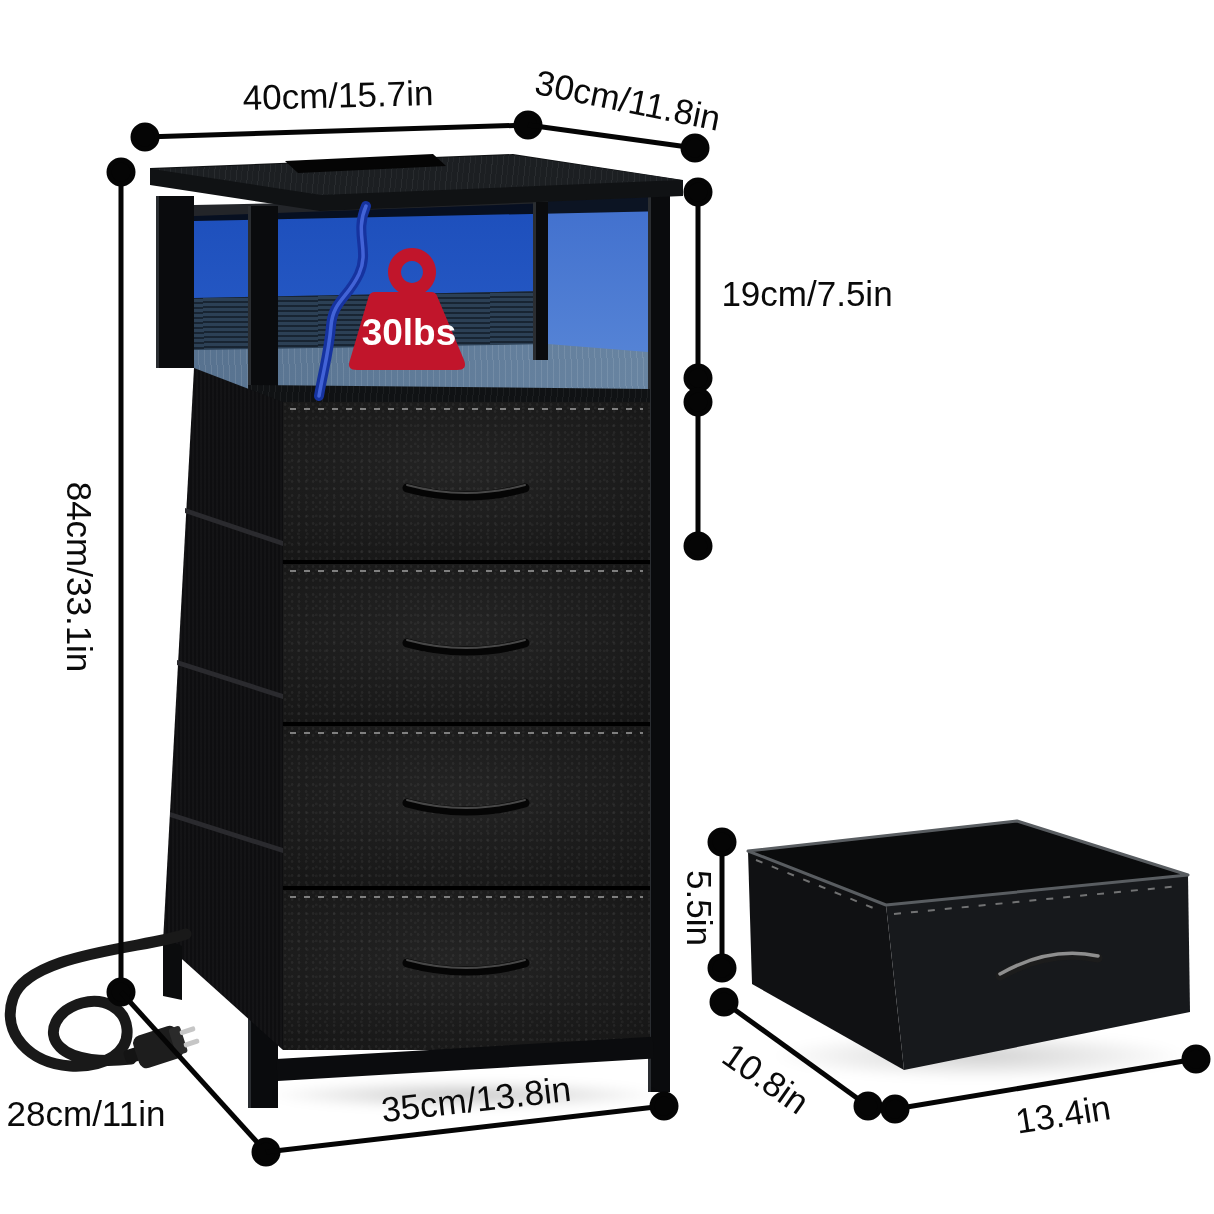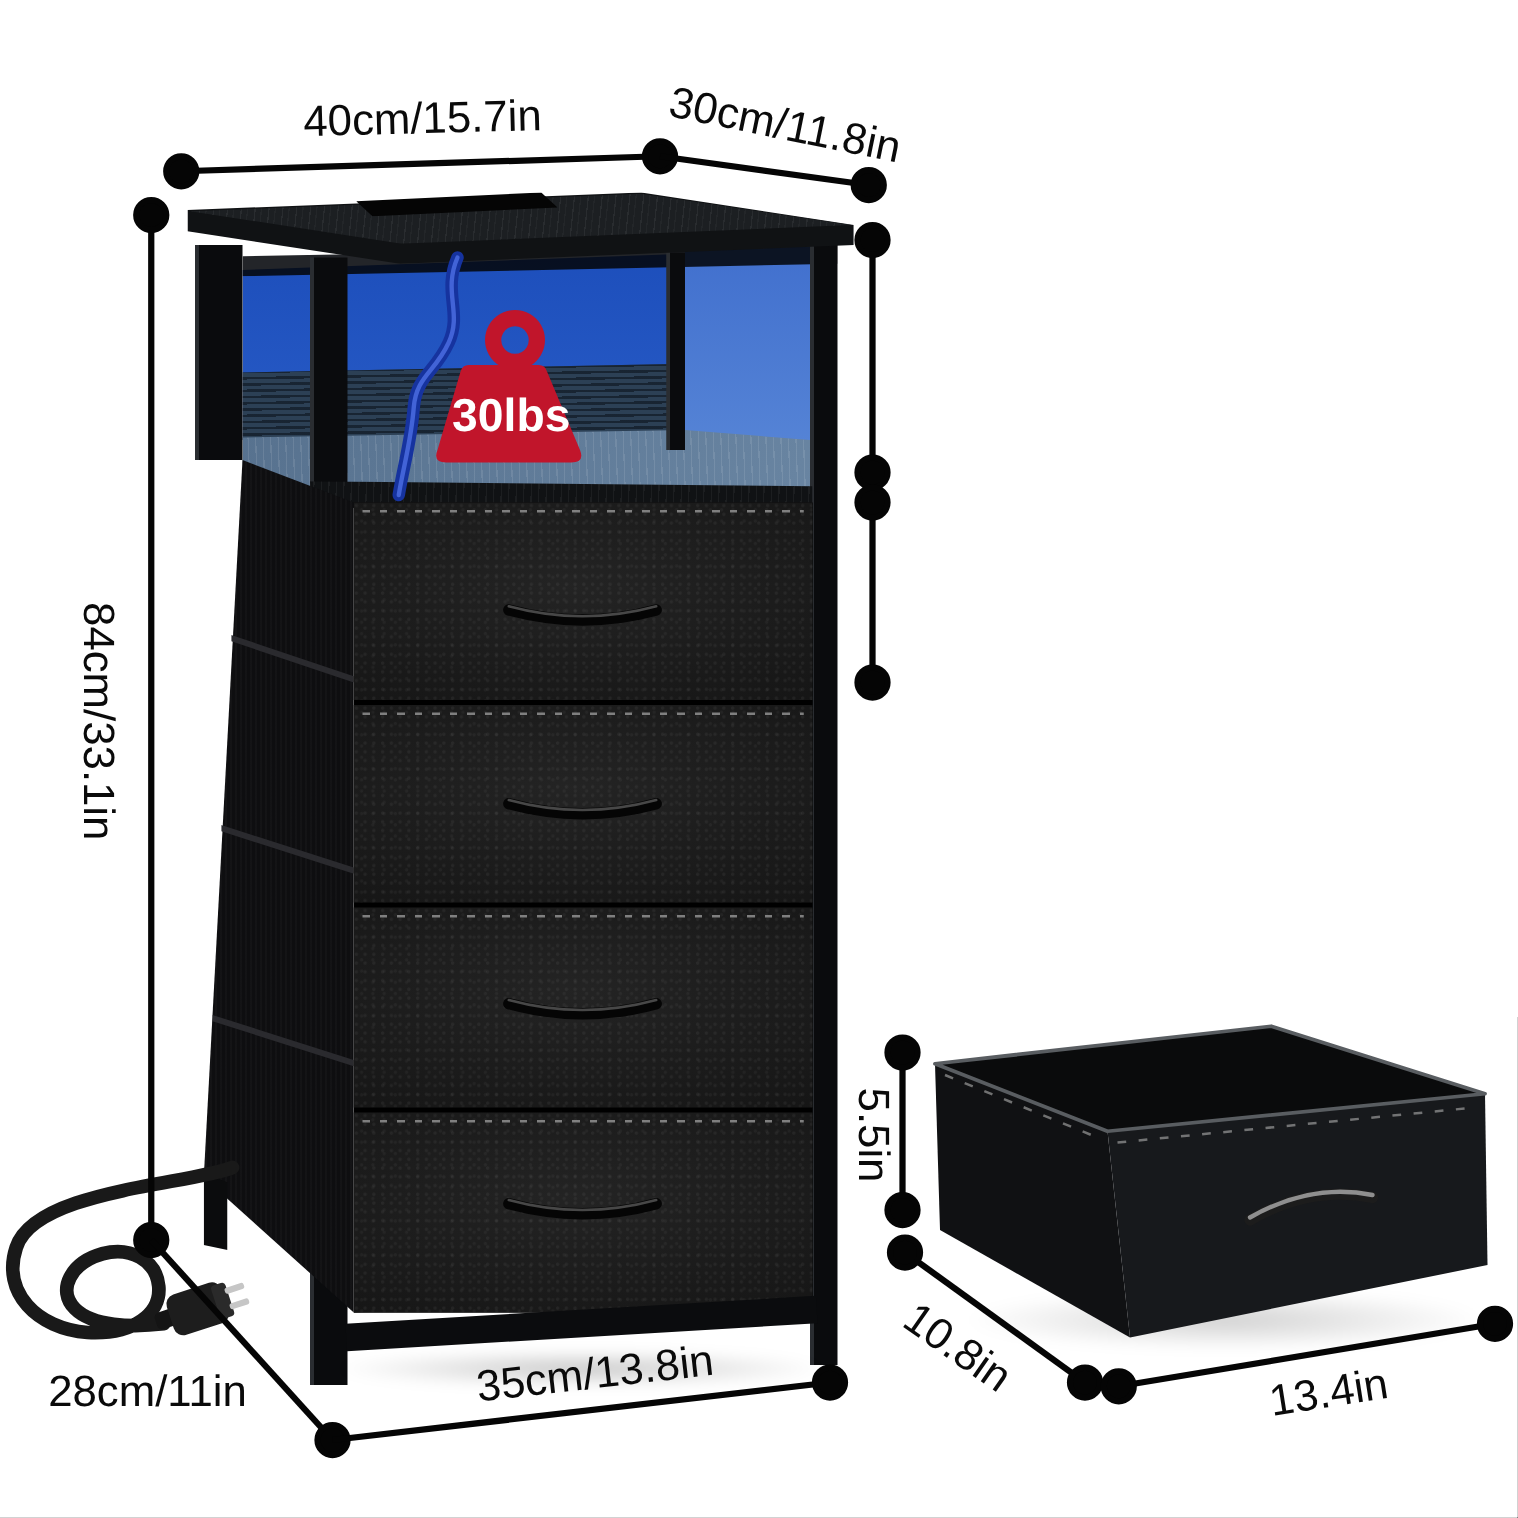--- a/index.html
+++ b/index.html
@@ -103,21 +103,21 @@
   .dim-label{
     position:absolute;z-index:30;font-size:35px;line-height:1;color:#0a0a0a;
     white-space:nowrap;transform:translate(-50%,-50%);letter-spacing:0;
   }
   .lbl-top-width{left:338px;top:95px;transform:translate(-50%,-50%) rotate(-1.5deg);}
   .lbl-top-depth{left:628px;top:100px;transform:translate(-50%,-50%) rotate(11.5deg);}
   .lbl-shelf-h{left:807px;top:293px;}
   .lbl-drawer-h{left:822px;top:477px;}
   .lbl-total-h{left:79px;top:577px;transform:translate(-50%,-50%) rotate(90deg);}
   .lbl-base-w{left:476px;top:1099px;transform:translate(-50%,-50%) rotate(-6.5deg);}
-  .lbl-base-d{left:118px;top:1113px;}
+  .lbl-base-d{left:86px;top:1113px;}
   .lbl-box-h{left:699px;top:908px;transform:translate(-50%,-50%) rotate(90deg);}
   .lbl-box-d{left:766px;top:1078px;transform:translate(-50%,-50%) rotate(35deg);}
   .lbl-box-w{left:1063px;top:1114px;transform:translate(-50%,-50%) rotate(-9deg);}
 </style>
 </head>
 <body>
 
 <div class="canvas">
 
   <div>
@@ -249,20 +249,21 @@
       <g>
           <line x1="895" y1="1109" x2="1196" y2="1059"></line>
           <circle cx="895" cy="1109" r="12"></circle>
           <circle cx="1196" cy="1059" r="12"></circle>
         </g>
     </g>
   </svg>
 
   <div class="dim-label lbl-top-width">40cm/15.7in</div>
   <div class="dim-label lbl-top-depth">30cm/11.8in</div>
+  <div class="dim-label lbl-shelf-h">19cm/7.5in</div>
   <div class="dim-label lbl-total-h">84cm/33.1in</div>
   <div class="dim-label lbl-base-w">35cm/13.8in</div>
   <div class="dim-label lbl-base-d">28cm/11in</div>
   <div class="dim-label lbl-box-h">5.5in</div>
   <div class="dim-label lbl-box-d">10.8in</div>
   <div class="dim-label lbl-box-w">13.4in</div>
 
 </div>
 
 </body></html>

